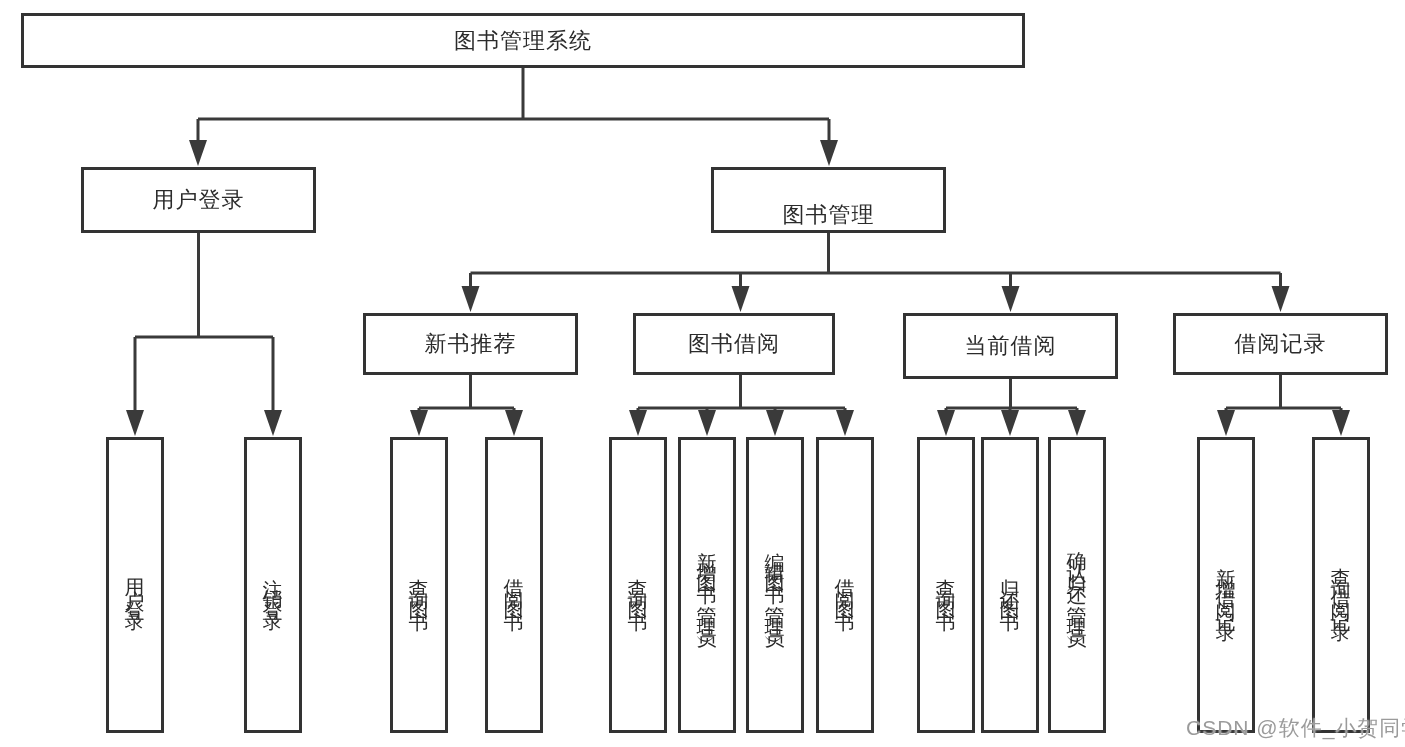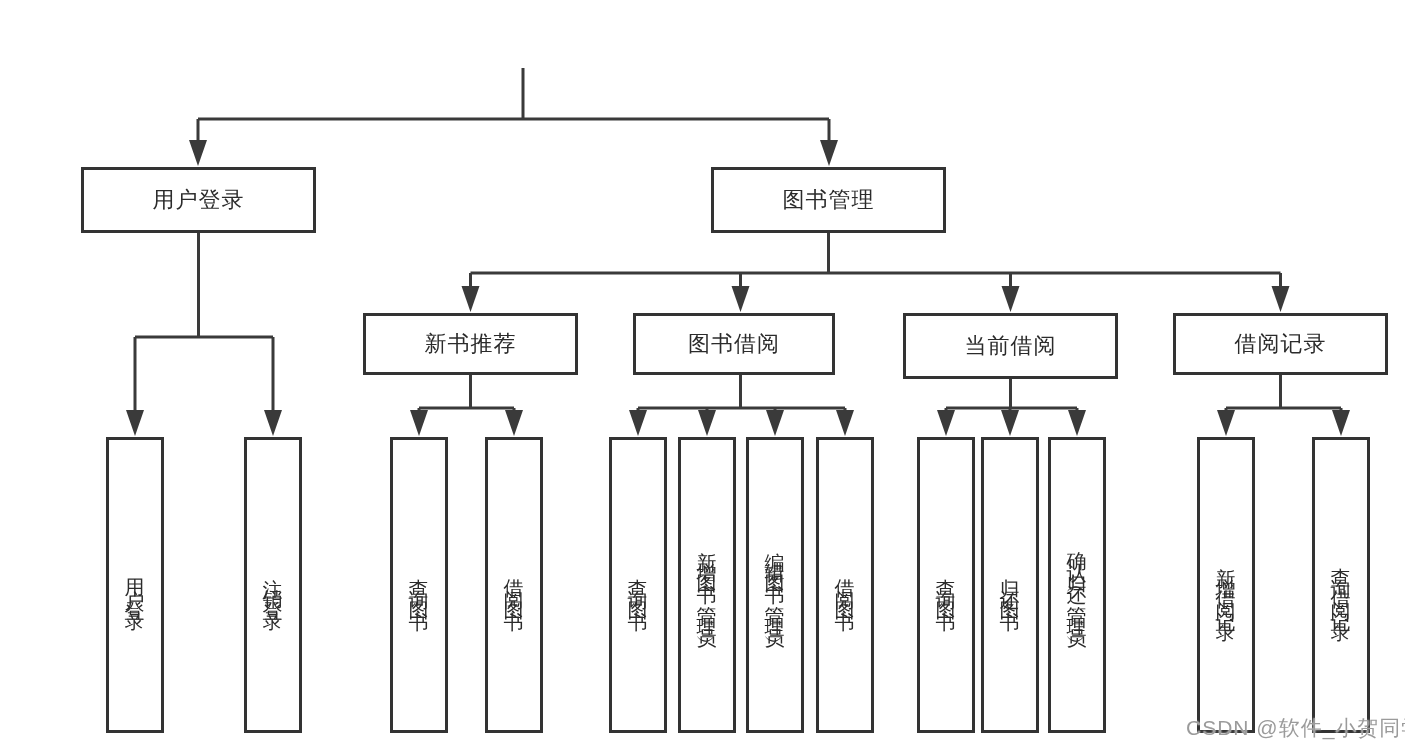--- a/index.html
+++ b/index.html
@@ -95,25 +95,28 @@
       <polygon points="766,410 784,410 775,436"></polygon>
       <polygon points="836,410 854,410 845,436"></polygon>
       <polygon points="937,410 955,410 946,436"></polygon>
       <polygon points="1001,410 1019,410 1010,436"></polygon>
       <polygon points="1068,410 1086,410 1077,436"></polygon>
       <polygon points="1217,410 1235,410 1226,436"></polygon>
       <polygon points="1332,410 1350,410 1341,436"></polygon>
     </g>
   </svg>
 
+  <div class="box hbox" style="left:21px; top:13px; width:1004px; height:55px;">
+    <span>图书管理系统</span>
+  </div>
 
   <div class="box hbox" style="left:81px; top:167px; width:235px; height:66px;">
     <span>用户登录</span>
   </div>
-  <div class="box hbox" style="left:711px; top:167px; width:235px; height:66px;">
+  <div class="box hbox" style="left:711px; top:167px; width:235px; height:66px;align-items:flex-end;">
     <span>图书管理</span>
   </div>
 
   <div class="box hbox" style="left:363px; top:313px; width:215px; height:62px;">
     <span>新书推荐</span>
   </div>
   <div class="box hbox" style="left:633px; top:313px; width:202px; height:62px;">
     <span>图书借阅</span>
   </div>
   <div class="box hbox" style="left:903px; top:313px; width:215px; height:66px;">

